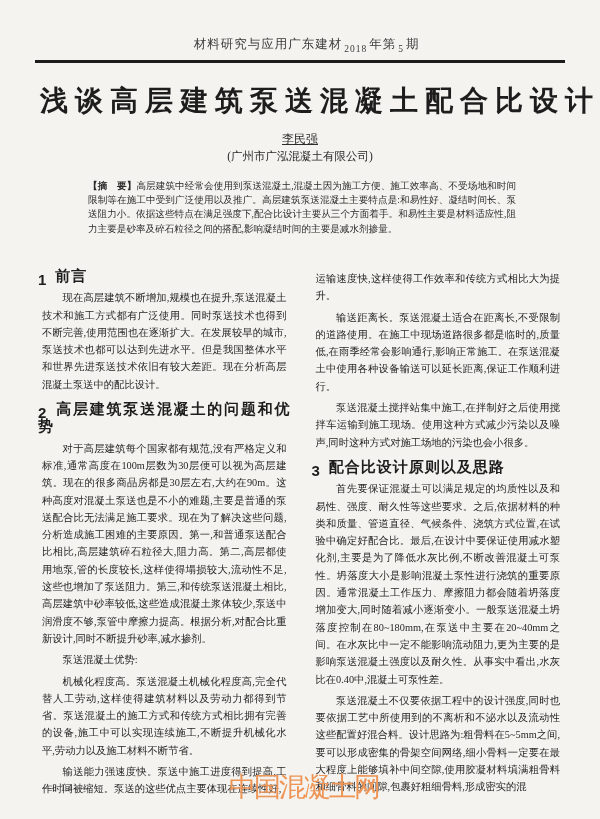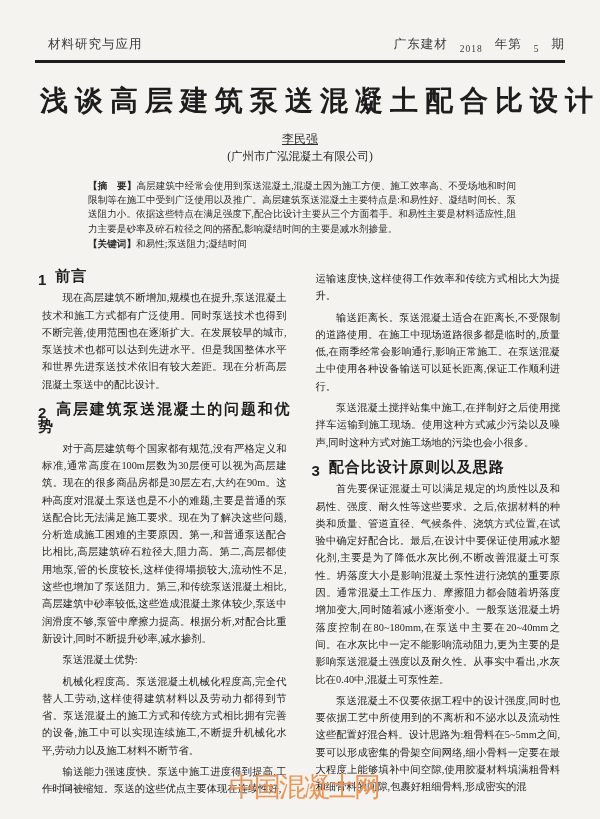--- a/index.html
+++ b/index.html
@@ -3,24 +3,24 @@
 <meta charset="utf-8">
 <style>
   html,body { margin:0; padding:0; background:#d8d6d1; }
   .page {
     position:relative; width:600px; height:819px; margin:0 auto;
     background:#f4f3ef; overflow:hidden; color:#2b2b2b;
     font-family:"Liberation Serif","DejaVu Serif",serif;
   }
   
   .hdr { position:absolute; top:36px; left:48px; width:517px;
-         display:flex; justify-content:space-between; align-items:baseline;
+         display:flex; justify-content:center; align-items:baseline;
          font-size:12.5px; color:#3a3a3a; letter-spacing:1px; }
   .hdr .rt span { letter-spacing:1px; }
-  .hdr .sub { font-size:9.5px; position:relative; top:3.5px; margin:0 12px; letter-spacing:0; }
+  .hdr .sub { font-size:9.5px; position:relative; top:3.5px; margin:0 2px; letter-spacing:0; }
   .rule { position:absolute; top:60px; left:35px; width:530px; height:2.5px; background:#1c1c1c; }
 
   
   .title { position:absolute; top:82px; left:0; width:100%; text-align:right;
            font-family:"Liberation Sans","DejaVu Sans",sans-serif;
            font-weight:bold; font-size:28px; letter-spacing:7px; text-indent:7px; color:#1d1d1d; }
   .author { position:absolute; top:131px; left:0; width:100%; text-align:center; font-size:12px;text-decoration:underline; }
   .affil  { position:absolute; top:149px; left:0; width:100%; text-align:center; font-size:11.5px; }
 
   
@@ -55,21 +55,20 @@
     <span class="rt"><span>广东建材</span><span class="sub">2018</span><span>年第</span><span class="sub">5</span><span>期</span></span>
   </div>
   <div class="rule"></div>
 
   <div class="title">浅谈高层建筑泵送混凝土配合比设计</div>
   <div class="author">李民强</div>
   <div class="affil">(广州市广泓混凝土有限公司)</div>
 
   <div class="abs"><span class="lbl">【摘　要】</span><span>高层建筑中经常会使用到泵送混凝土,混凝土因为施工方便、施工效率高、不受场地和时间限制等在施工中受到广泛使用以及推广。高层建筑泵送混凝土主要特点是:和易性好、凝结时间长、泵送阻力小。依据这些特点在满足强度下,配合比设计主要从三个方面着手。和易性主要是材料适应性,阻力主要是砂率及碎石粒径之间的搭配,影响凝结时间的主要是减水剂掺量。</span></div>
 
-  <div class="kw"><span class="lbl">【关键词】</span><span>和易性;泵送阻力;凝结时间</span></div>
 
   <div class="cols">
 
     <div class="col">
       <h2 class="first"><span class="num">1</span><span>前言</span></h2>
       <p>现在高层建筑不断增加,规模也在提升,泵送混凝土技术和施工方式都有广泛使用。同时泵送技术也得到不断完善,使用范围也在逐渐扩大。在发展较早的城市,泵送技术也都可以达到先进水平。但是我国整体水平和世界先进泵送技术依旧有较大差距。现在分析高层混凝土泵送中的配比设计。</p>
       <h2><span class="num">2</span><span>高层建筑泵送混凝土的问题和优势</span></h2>
       <p>对于高层建筑每个国家都有规范,没有严格定义和标准,通常高度在100m层数为30层便可以视为高层建筑。现在的很多商品房都是30层左右,大约在90m。这种高度对混凝土泵送也是不小的难题,主要是普通的泵送配合比无法满足施工要求。现在为了解决这些问题,分析造成施工困难的主要原因。第一,和普通泵送配合比相比,高层建筑碎石粒径大,阻力高。第二,高层都使用地泵,管的长度较长,这样使得塌损较大,流动性不足,这些也增加了泵送阻力。第三,和传统泵送混凝土相比,高层建筑中砂率较低,这些造成混凝土浆体较少,泵送中润滑度不够,泵管中摩擦力提高。根据分析,对配合比重新设计,同时不断提升砂率,减水掺剂。</p>
       <p>泵送混凝土优势:</p>
       <p>机械化程度高。泵送混凝土机械化程度高,完全代替人工劳动,这样使得建筑材料以及劳动力都得到节省。泵送混凝土的施工方式和传统方式相比拥有完善的设备,施工中可以实现连续施工,不断提升机械化水平,劳动力以及施工材料不断节省。</p>

